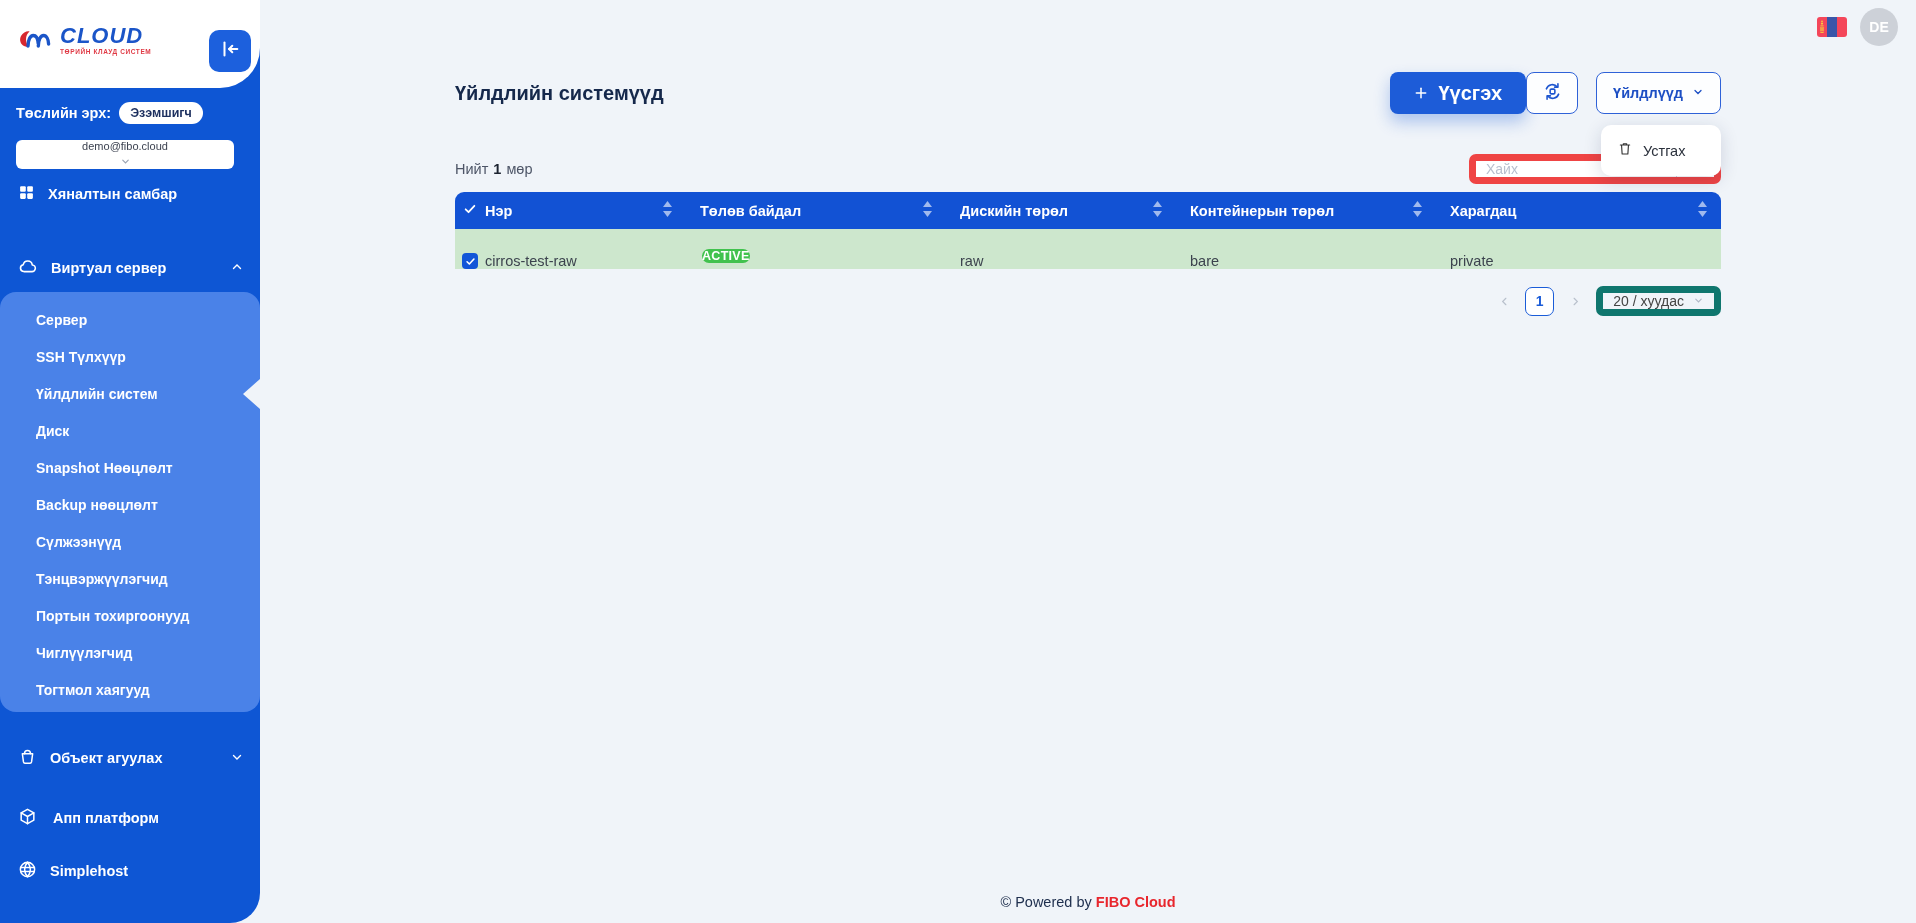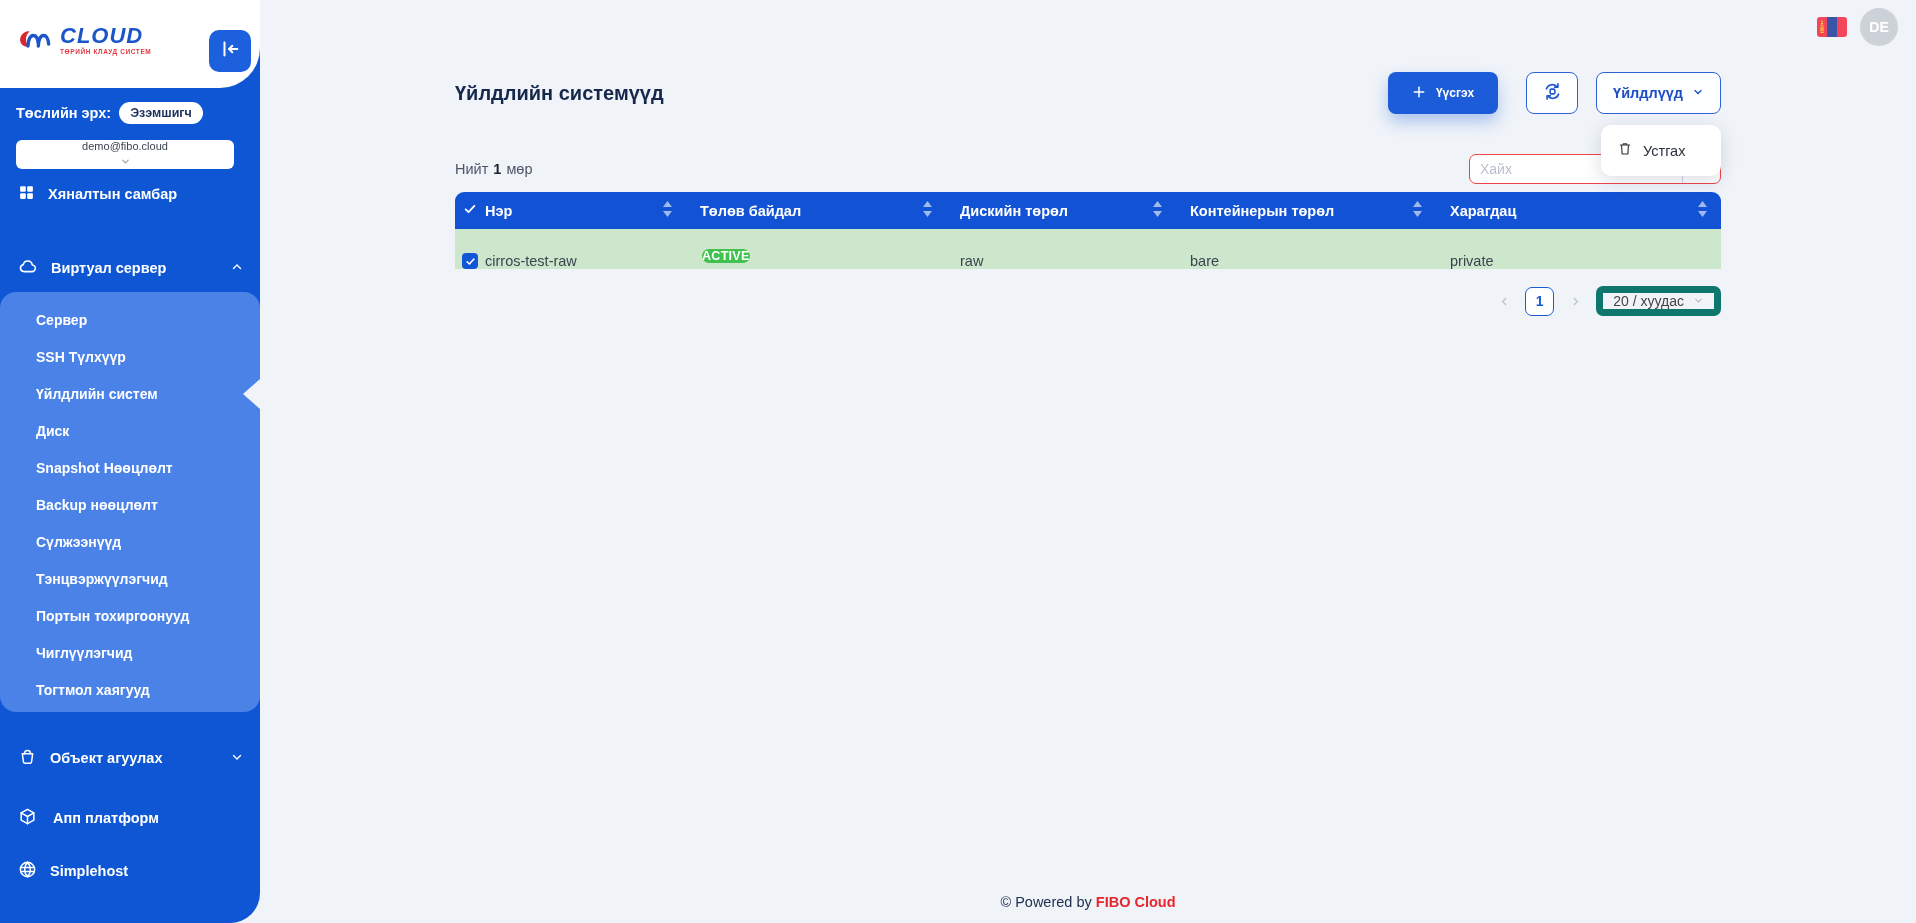--- a/index.html
+++ b/index.html
@@ -42,31 +42,31 @@
   .flag{width:30px;height:20px;border-radius:3px;overflow:hidden;display:block;cursor:pointer;}
   .avatar{width:38px;height:38px;border-radius:50%;background:#cdd1d8;color:#fff;font-size:14px;font-weight:bold;display:flex;align-items:center;justify-content:center;cursor:pointer;}
 
   
   .main{position:absolute;left:260px;top:0;width:1656px;height:923px;}
   .content{position:relative;width:1266px;height:100%;margin:0 auto;}
 
   .header-row{position:absolute;top:72px;left:0;right:0;display:flex;justify-content:space-between;align-items:center;}
   .page-title{font-size:20px;font-weight:bold;color:#15284b;}
   .actions{display:flex;align-items:center;position:relative;}
-  .btn-create{height:42px;padding:0 24px;border:none;background:#1d5cd8;color:#fff;border-radius:8px;font-size:12px;font-weight:bold;font-family:inherit;display:flex;align-items:center;gap:10px;box-shadow:0 8px 16px rgba(29,92,216,.32);margin-right:28px;cursor:pointer;}
+  .btn-create{height:42px;padding:0 24px;border:none;background:#1d5cd8;color:#fff;border-radius:8px;font-size:20px;font-weight:bold;font-family:inherit;display:flex;align-items:center;gap:10px;box-shadow:0 8px 16px rgba(29,92,216,.32);cursor:pointer;}
   .btn-refresh{height:42px;width:52px;background:#fdfeff;border:1.5px solid #2f62d8;border-radius:8px;display:flex;align-items:center;justify-content:center;margin-right:18px;cursor:pointer;}
   .btn-actions{height:42px;padding:0 16px;background:#fdfeff;border:1.5px solid #2f62d8;border-radius:8px;color:#1d4fc4;font-size:14.5px;font-weight:bold;font-family:inherit;display:flex;align-items:center;gap:9px;cursor:pointer;}
 
   .dropdown{position:absolute;top:calc(100% + 11px);right:0;width:120px;background:#fff;border-radius:10px;box-shadow:0 4px 18px rgba(25,39,80,.16);padding:6px 0;z-index:40;}
   .dropdown-item{display:flex;align-items:center;gap:10px;padding:10px 16px;font-size:14.5px;color:#2b313c;cursor:pointer;}
 
   .info-row{position:absolute;top:154px;left:0;right:0;display:flex;justify-content:space-between;align-items:center;}
   .total{display:flex;gap:5px;font-size:14.5px;color:#4d5567;}
   .total b{color:#1c2330;}
-  .search{width:252px;height:30px;background:#fff;border:1px solid #ef4444;border-radius:7px;display:flex;align-items:center;overflow:hidden;}
+  .search{width:252px;height:30px;background:#fff;border:7px solid #ef4444;border-radius:7px;display:flex;align-items:center;overflow:hidden;}
   .search input{flex:1;min-width:0;border:none;outline:none;padding:0 10px;font-size:14px;color:#333;font-family:inherit;background:transparent;}
   .search input::placeholder{color:#b8c0cf;}
   .search-btn{width:38px;height:100%;border:none;border-left:1px solid #ccd4e2;background:transparent;display:flex;align-items:center;justify-content:center;cursor:pointer;}
 
   .table{position:absolute;top:192px;left:0;width:1266px;}
   .thead{display:flex;align-items:center;height:37px;background:#1252d4;border-radius:9px 9px 0 0;color:#fff;font-size:14.5px;font-weight:bold;}
   .trow{display:flex;align-items:flex-end;height:40px;background:#cde7cd;color:#3c434e;font-size:14.5px;}
   .col-cb{width:30px;display:flex;align-items:center;justify-content:center;flex:none;}
   .col1{width:201px;}.col2{width:260px;}.col3{width:230px;}.col4{width:260px;}.col5{width:285px;}
   .th{display:flex;align-items:center;justify-content:space-between;padding-right:14px;cursor:pointer;}

